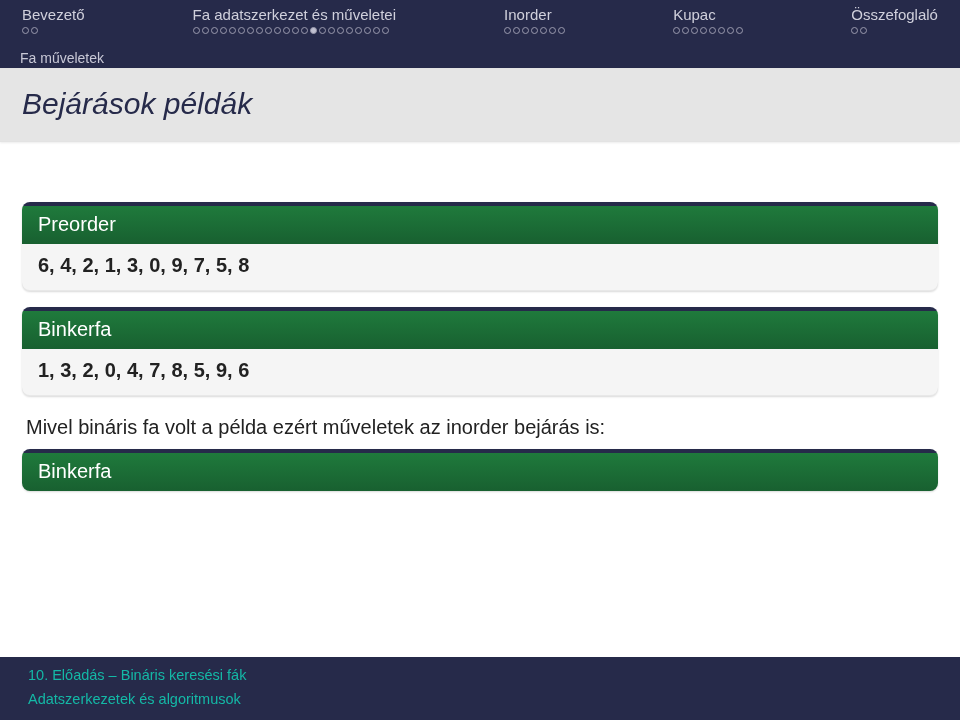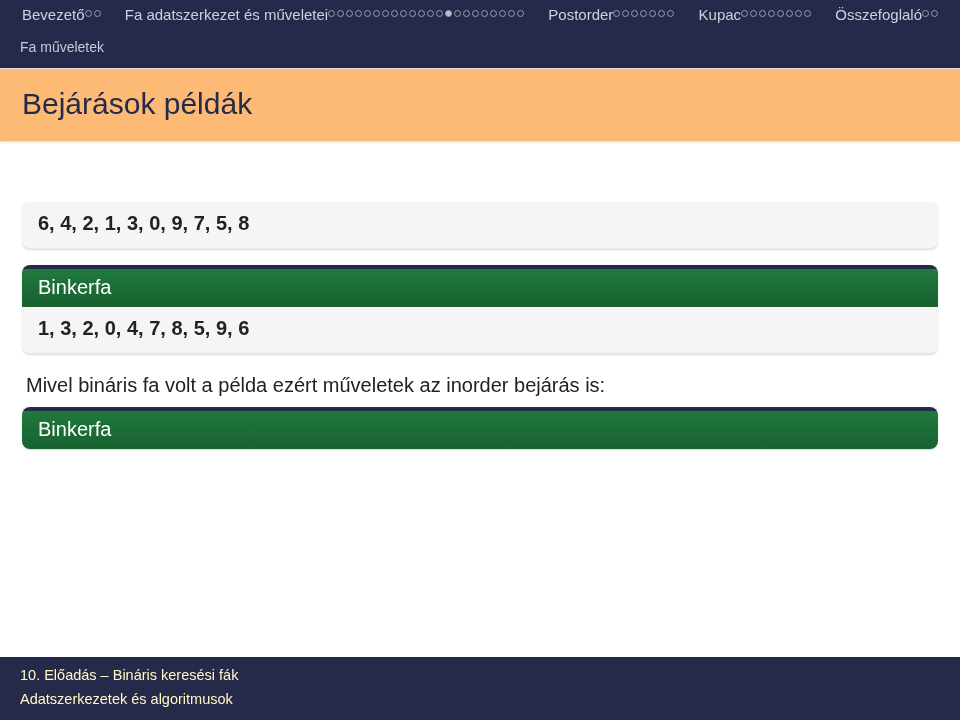--- a/index.html
+++ b/index.html
@@ -19,21 +19,21 @@
   }
   .nav-row {
     display: flex;
     justify-content: space-between;
     padding-top: 6px;
     padding-left: 2px;
     padding-right: 2px;
   }
   .nav-item {
     display: flex;
-    flex-direction: row;
+    flex-direction: column;
     align-items: flex-start;
   }
   .nav-label {
     font-size: 15px;
     font-family: "Helvetica Neue", Arial, sans-serif;
     color: #d0d0dc;
   }
   .nav-label.secondary {
     font-size: 14px;
     color: #c8c8d6;
@@ -48,25 +48,26 @@
     width: 7px;
     height: 7px;
     border: 1px solid #9a9aae;
     border-radius: 50%;
     display: inline-block;
   }
   .dot.filled {
     background: #c0c0d0;
   }
   .title-band {
-    background: #fdba74;
+    background: #e5e5e5;
     border-top: 1px solid #e3e3e3;
     border-bottom: 1px solid #e3e3e3;
     padding: 18px 22px 20px 22px;
     box-shadow: 0 1px 2px rgba(0,0,0,0.08);
+    font-style: italic;
   }
   .title {
     font-size: 30px;
     color: #262a4a;
     font-family: "Helvetica Neue", Arial, sans-serif;
     font-weight: 400;
   }
   .content {
     padding: 60px 22px 0 22px;
   }
@@ -98,25 +99,25 @@
     color: #222;
     font-family: "Helvetica Neue", Arial, sans-serif;
     padding: 4px 4px 10px 4px;
   }
   .footer {
     position: absolute;
     bottom: 0;
     left: 0;
     right: 0;
     background: #262a4a;
-    color: #fef9c3;
+    color: #14b8a6;
     font-family: "Helvetica Neue", Arial, sans-serif;
     font-size: 14.5px;
     line-height: 1.7;
-    padding: 6px 20px 8px 20px;
+    padding: 6px 20px 8px 28px;
   }
   .footer .line1 { }
   .footer .line2 { }
 </style>
 </head>
 <body>
 
 <div class="header">
   <div class="nav-row" id="nav-row">
       <div class="nav-item">
@@ -147,21 +148,21 @@
           <span class="dot"></span>
           <span class="dot"></span>
           <span class="dot"></span>
           <span class="dot"></span>
           <span class="dot"></span>
           <span class="dot"></span>
           <span class="dot"></span>
         </div>
       </div>
       <div class="nav-item">
-        <div class="nav-label">Postorder</div>
+        <div class="nav-label">Inorder</div>
         <div class="dots">
           <span class="dot"></span>
           <span class="dot"></span>
           <span class="dot"></span>
           <span class="dot"></span>
           <span class="dot"></span>
           <span class="dot"></span>
           <span class="dot"></span>
         </div>
       </div>
@@ -189,20 +190,21 @@
   <div class="nav-label secondary">Fa műveletek</div>
 </div>
 
 <div class="title-band">
   <div class="title">Bejárások példák</div>
 </div>
 
 <div class="content">
 
   <div class="block">
+    <div class="block-head">Preorder</div>
     <div class="block-body">6, 4, 2, 1, 3, 0, 9, 7, 5, 8</div>
   </div>
 
   <div class="block">
     <div class="block-head">Binkerfa</div>
     <div class="block-body">1, 3, 2, 0, 4, 7, 8, 5, 9, 6</div>
   </div>
 
   <div class="midtext">Mivel bináris fa volt a példa ezért műveletek az inorder bejárás is:</div>
 

